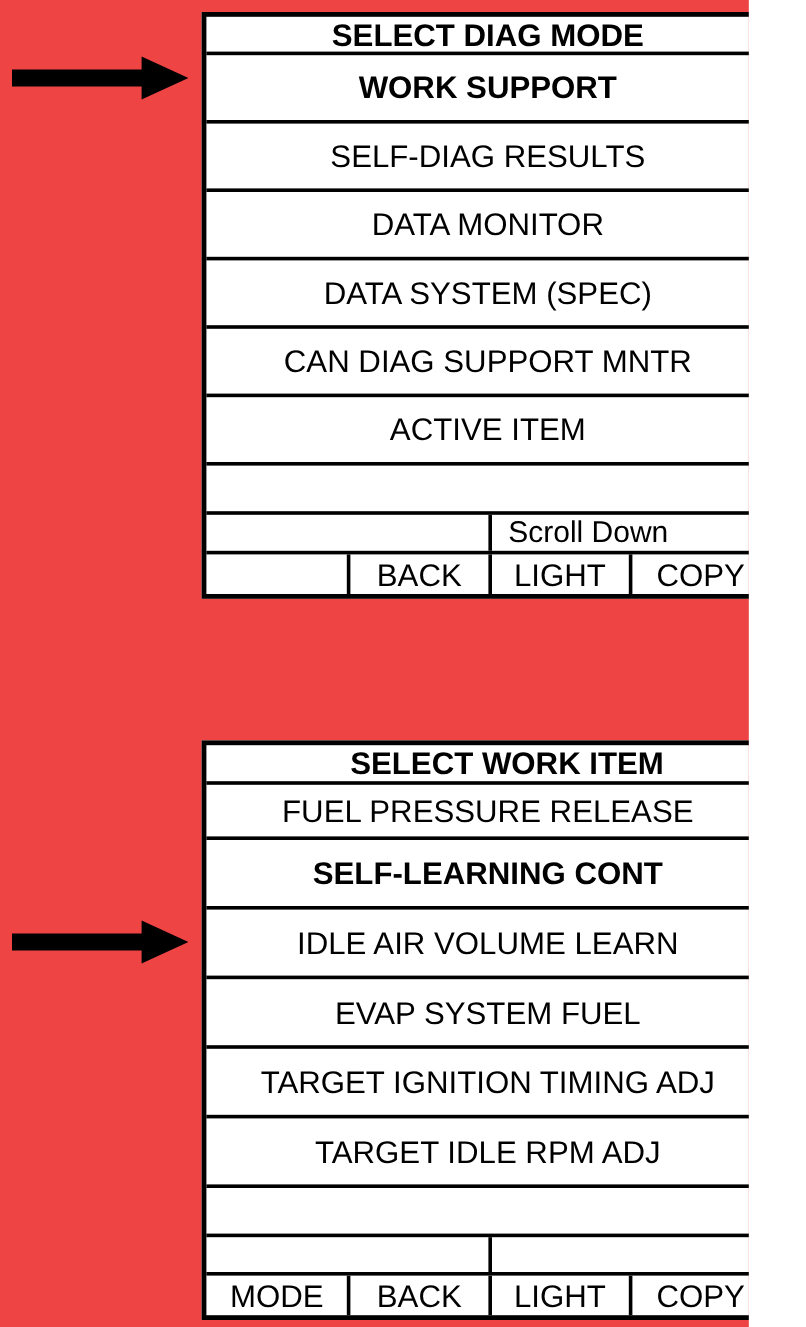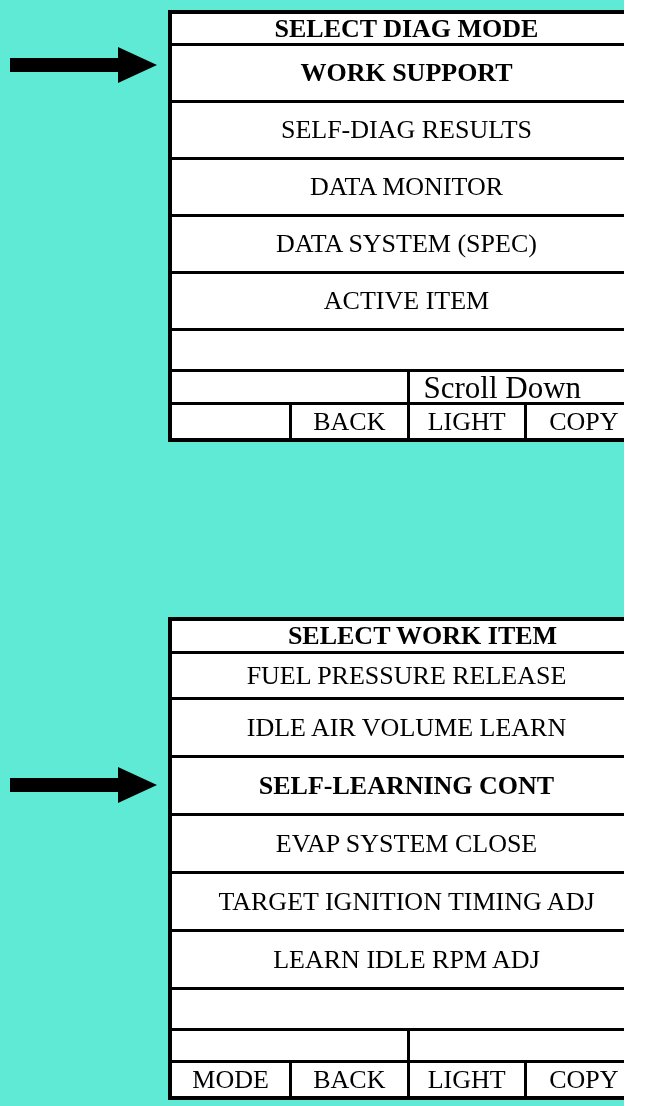--- a/index.html
+++ b/index.html
@@ -1,22 +1,22 @@
 <!DOCTYPE html>
 <html><head>
 <meta charset="utf-8">
 <style>
   * { margin: 0; padding: 0; box-sizing: border-box; }
   html, body { background: #ffffff; }
   .canvas {
     position: relative;
     width: 624px;
     height: 1106px;
-    background: #5eead4;
-    font-family: Liberation Serif, serif;
+    background: #ef4444;
+    font-family: Liberation Sans, sans-serif;
     color: #000000;
     overflow: hidden;
   }
   .panel {
     position: absolute;
     left: 168px;
     width: 477px;
     border: 4px solid #000;
     background: #fff;
   }
@@ -46,21 +46,21 @@
 
   .row.split { height: 33px; padding: 0; justify-content: stretch; }
   .panel-bottom .row.split { height: 32px; }
   .row.split .cell {
     flex: 1 1 50%;
     height: 100%;
     display: flex;
     align-items: center;
     justify-content: flex-start;
     padding-left: 14px;
-    font-size: 31px;
+    font-size: 25px;
   }
   .row.split .cell + .cell { border-left: 3px solid #000; }
 
   .row.buttons { height: 33px; padding: 0; justify-content: stretch; }
   .row.buttons .cell {
     flex: 1 1 25%;
     height: 100%;
     display: flex;
     align-items: center;
     justify-content: center;
@@ -87,42 +87,43 @@
   <svg class="arrow arrow-2" width="165" height="46" viewBox="0 0 165 46" aria-hidden="true">
     <polygon points="10,16 118,16 118,5 157,23 118,41 118,30 10,30" fill="#000"></polygon>
   </svg>
 
   <section class="panel panel-top">
     <div class="row header">SELECT DIAG MODE</div>
     <div class="row item selected">WORK SUPPORT</div>
     <div class="row item">SELF-DIAG RESULTS</div>
     <div class="row item">DATA MONITOR</div>
     <div class="row item">DATA SYSTEM (SPEC)</div>
+    <div class="row item">CAN DIAG SUPPORT MNTR</div>
     <div class="row item">ACTIVE ITEM</div>
     <div class="row blank"></div>
     <div class="row split">
       <div class="cell"></div>
       <div class="cell">Scroll Down</div>
     </div>
     <div class="row buttons">
       <div class="cell"></div>
       <div class="cell">BACK</div>
       <div class="cell">LIGHT</div>
       <div class="cell">COPY</div>
     </div>
   </section>
 
   <section class="panel panel-bottom">
     <div class="row header">SELECT WORK ITEM</div>
     <div class="row item short">FUEL PRESSURE RELEASE</div>
+    <div class="row item selected">SELF-LEARNING CONT</div>
     <div class="row item">IDLE AIR VOLUME LEARN</div>
-    <div class="row item selected">SELF-LEARNING CONT</div>
-    <div class="row item">EVAP SYSTEM CLOSE</div>
+    <div class="row item">EVAP SYSTEM FUEL</div>
     <div class="row item">TARGET IGNITION TIMING ADJ</div>
-    <div class="row item">LEARN IDLE RPM ADJ</div>
+    <div class="row item">TARGET IDLE RPM ADJ</div>
     <div class="row blank"></div>
     <div class="row split">
       <div class="cell"></div>
       <div class="cell"></div>
     </div>
     <div class="row buttons">
       <div class="cell">MODE</div>
       <div class="cell">BACK</div>
       <div class="cell">LIGHT</div>
       <div class="cell">COPY</div>

